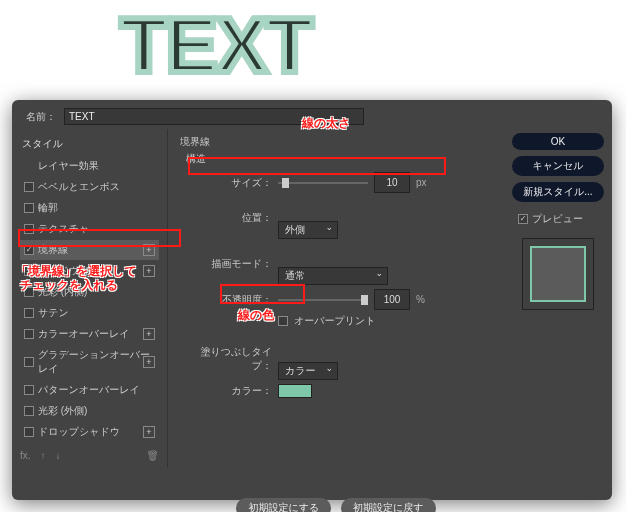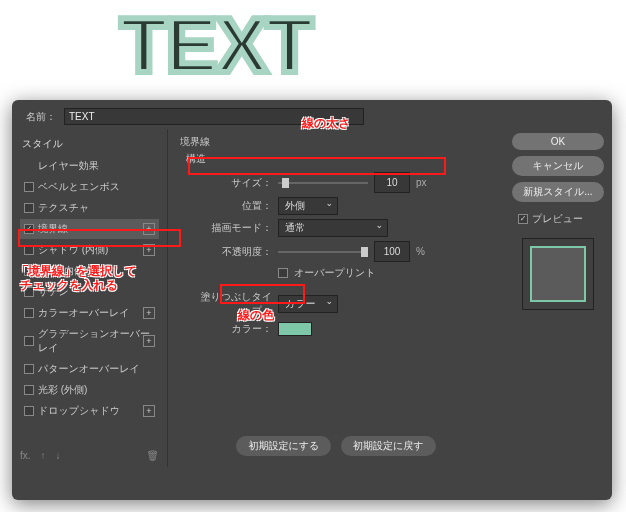--- a/index.html
+++ b/index.html
@@ -104,20 +104,21 @@
 .subhead { padding-left: 8px; margin-bottom: 6px; }
 .row {
   display: flex; align-items: center; gap: 6px;
   margin: 4px 0 4px 14px;
 }
 .row .lbl { width: 80px; text-align: right; color: #ccc; }
 .dropdown {
   background: #383838; border: 1px solid #222; color: #ddd;
   padding: 1px 16px 1px 6px; font-size: 10px; min-width: 60px;
   position: relative;
+  margin-top: 24px;
 }
 .dropdown::after { content: "⌄"; position: absolute; right: 4px; top: 0; font-size: 9px; }
 .slider {
   width: 90px; height: 2px; background: #666; position: relative;
 }
 .slider .thumb {
   position: absolute; top: -4px;
   width: 7px; height: 10px; background: #ccc;
 }
 .numbox {
@@ -128,21 +129,21 @@
 .swatch {
   width: 34px; height: 14px; border: 1px solid #222;
 }
 
 .right-panel {
   width: 108px; padding: 4px 8px;
   display: flex; flex-direction: column; gap: 6px; align-items: center;
 }
 .btn {
   width: 92px; padding: 3px 0;
-  background: #737373; border-radius: 10px;
+  background: #0f172a; border-radius: 10px;
   text-align: center; color: #eee; font-size: 10px;
 }
 .preview-row { display: flex; align-items: center; gap: 4px; margin-top: 4px; width:100%; padding-left:6px; }
 .preview-box {
   margin-top: 6px;
   width: 72px; height: 72px;
   background: #404040;
   border: 1px solid #222;
   display: flex; align-items: center; justify-content: center;
 }
@@ -186,20 +187,24 @@
           <div class="style-item">
             <span style="width: 10px;"></span>
             <span>レイヤー効果</span>
           </div>
           <div class="style-item">
             <span class="chk"></span>
             <span>ベベルとエンボス</span>
           </div>
           <div class="style-item">
             <span class="chk"></span>
+            <span>輪郭</span>
+          </div>
+          <div class="style-item">
+            <span class="chk"></span>
             <span>テクスチャ</span>
           </div>
           <div class="style-item selected">
             <span class="chk on"></span>
             <span>境界線</span>
             <span class="plus-box">+</span>
           </div>
           <div class="style-item">
             <span class="chk"></span>
             <span>シャドウ (内側)</span>

